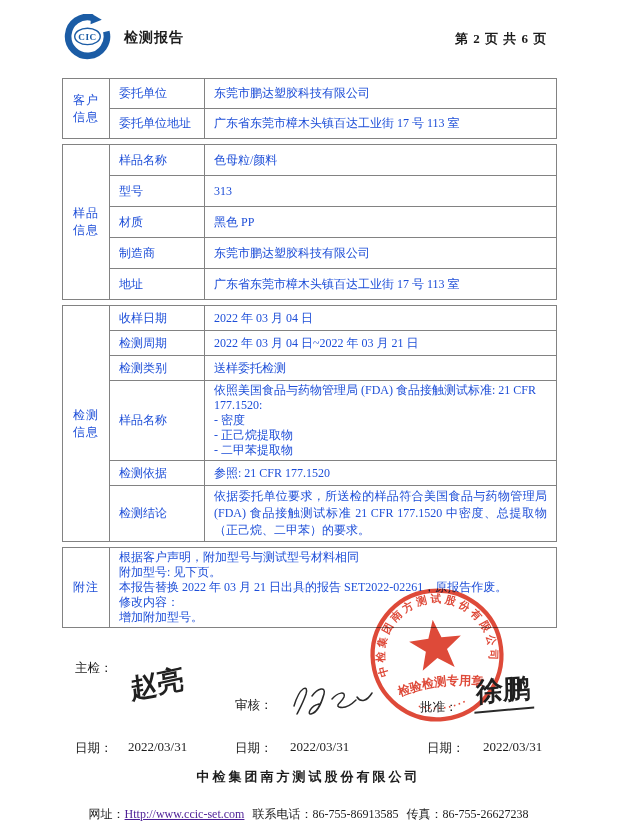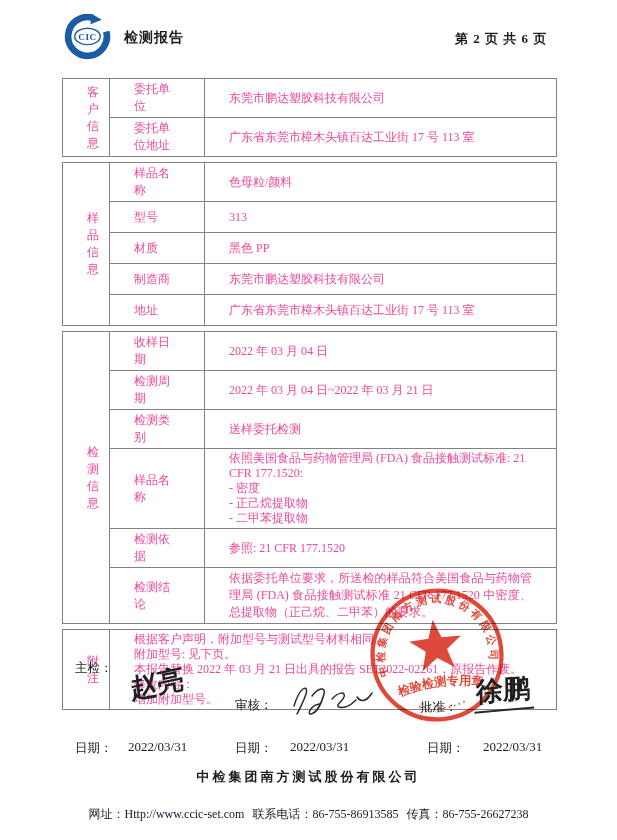--- a/index.html
+++ b/index.html
@@ -20,23 +20,23 @@
   .hdr-no     { position: absolute; left: 232px; top: 30px; font-size: 13px; font-weight: bold; }
   .hdr-page   { position: absolute; left: 443px; top: 30px; font-size: 13px; font-weight: bold; letter-spacing: 1px; margin-left: 12px; }
 
   
   .tables { position: absolute; left: 62px; top: 78px; width: 494px; }
   table.info { border-collapse: collapse; table-layout: fixed; width: 494px; margin-bottom: 5px; }
   table.info td {
     border: 1px solid #828282;
     font-size: 12px;
     line-height: 17px;
-    padding: 2px 24px;
+    padding: 2px 9px;
     vertical-align: middle;
-    color: #ec4899;
+    color: #1d4ed8;
     margin-top: 8px;
   }
   td.section { text-align: center; padding: 2px 5px; line-height: 24px; letter-spacing: 1px; }
   tr.h30 td { height: 30px; }
   tr.h31 td { height: 31px; }
   tr.h25 td { height: 25px; }
   td.multi { padding-top: 3px; padding-bottom: 3px; }
   td.justify { text-align: justify; }
   .cellline { line-height: 15px; }
 
@@ -65,21 +65,21 @@
     opacity: 0.92;
   }
   .stamp text { font-family: "Liberation Serif", serif; font-weight: bold; }
 
   
   .footer-company { position: absolute; top: 768px; left: 0; width: 617px; text-align: center; font-size: 13px; font-weight: bold; letter-spacing: 3px; }
   .footer-line { position: absolute; left: 0; width: 617px; text-align: center; font-size: 12px; }
   .fl-1 { top: 789px; }
   .fl-2 { top: 806px; }
   .footer-line .gap { display: inline-block; width: 14px; }
-  a.weblink { color: #0f172a; cursor: pointer; }
+  a.weblink { color: #4c1d95; text-decoration: underline; cursor: pointer; }
   .addr-label { letter-spacing: 0; }
 </style>
 </head>
 <body>
 
 <div class="page">
 
   <svg class="logo" viewBox="0 0 47 45" xmlns="http://www.w3.org/2000/svg">
     <path d="M41.4,17.1 A19,19 0 1 1 27.9,3.6" fill="none" stroke="#1b5ca5" stroke-width="6.5"></path>
     <polygon points="26.5,-0.5 37,5.5 26,10" fill="#1b5ca5"></polygon>

